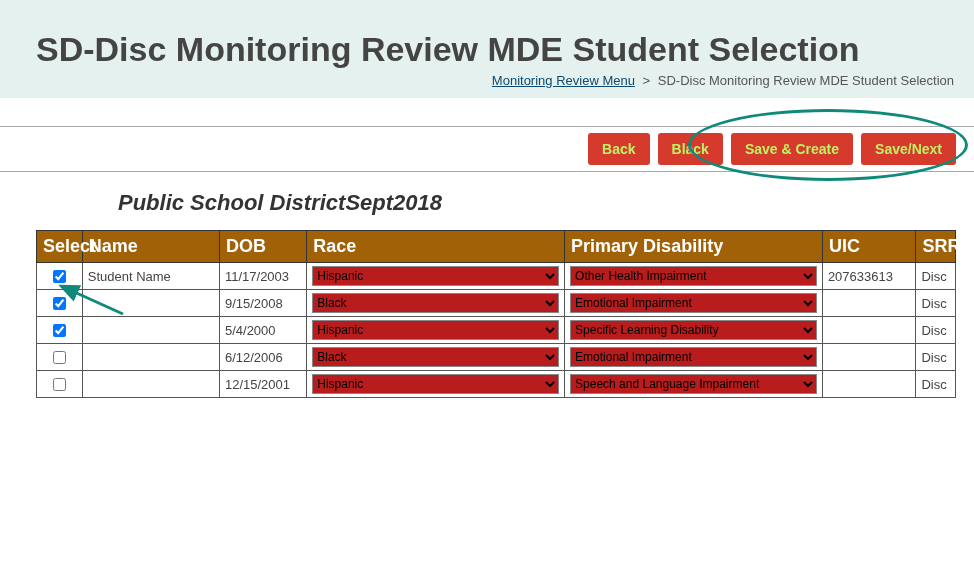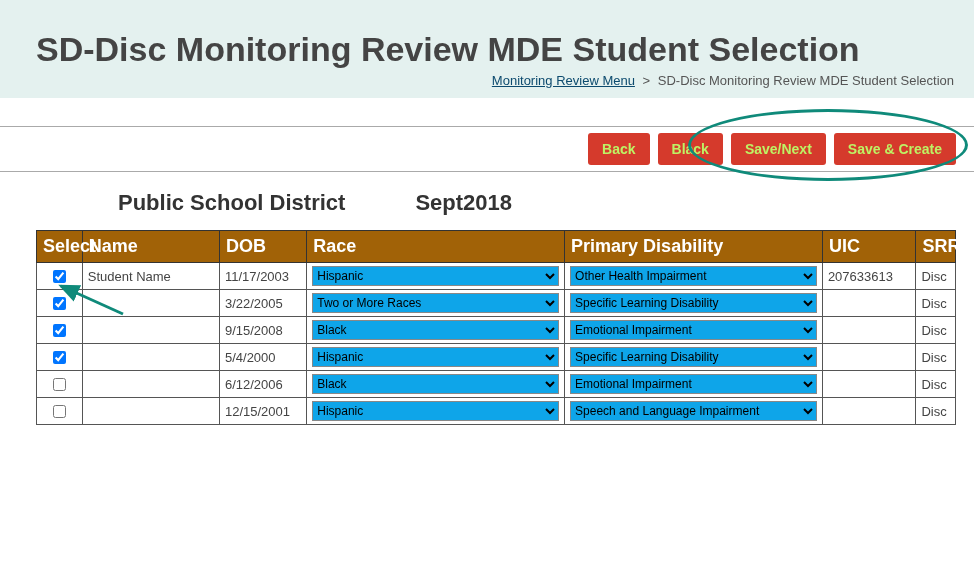--- a/index.html
+++ b/index.html
@@ -57,22 +57,22 @@
     right: 6px;
     top: -18px;
     width: 280px;
     height: 72px;
     border: 3px solid #0f8a7a;
     border-radius: 50%;
     pointer-events: none;
   }
   .subhead {
     display: flex;
-    gap: 70px;
     padding: 18px 16px 14px 118px;
+    font-style: italic;
   }
   .subhead .sh {
     font-size: 22px;
     font-weight: 700;
     color: #333;
   }
   .table-wrap {
     padding: 0 18px 20px 36px;
     position: relative;
   }
@@ -104,21 +104,21 @@
   col.c-race   { width: 248px; }
   col.c-dis    { width: 248px; }
   col.c-uic    { width: 90px; }
   col.c-srr    { width: 38px; }
   td.sel { text-align: center; }
   select {
     width: 100%;
     font-size: 12px;
     height: 20px;
     border: 1px solid #888;
-    background: #0ea5e9;
+    background: #b91c1c;
   }
   input[type=checkbox] {
     width: 13px; height: 13px;
     cursor: pointer;
   }
   .annot-arrow {
     position: absolute;
     left: 53px;
     top: 54px;
     pointer-events: none;
@@ -133,22 +133,22 @@
     <a href="#">Monitoring Review Menu</a>
     <span class="sep">&gt;</span>
     <span>SD-Disc Monitoring Review MDE Student Selection</span>
   </div>
 </div>
 
 <div class="toolbar-wrap">
   <div class="toolbar">
     <button class="btn">Back</button>
     <button class="btn">Black</button>
+    <button class="btn">Save &amp; Create</button>
     <button class="btn">Save/Next</button>
-    <button class="btn">Save &amp; Create</button>
   </div>
   <div class="annot-ellipse"></div>
 </div>
 
 <div class="subhead">
   <span class="sh">Public School District</span>
   <span class="sh">Sept2018</span>
 </div>
 
 <div class="table-wrap">
@@ -179,29 +179,20 @@
           <td>Student Name</td>
           <td>11/17/2003</td>
           <td><select><option>Hispanic</option></select></td>
           <td><select><option>Other Health Impairment</option></select></td>
           <td>207633613</td>
           <td>Disc</td>
         </tr>
         <tr>
           <td class="sel"><input type="checkbox" checked="" style=""></td>
           <td></td>
-          <td>3/22/2005</td>
-          <td><select><option>Two or More Races</option></select></td>
-          <td><select><option>Specific Learning Disability</option></select></td>
-          <td></td>
-          <td>Disc</td>
-        </tr>
-        <tr>
-          <td class="sel"><input type="checkbox" checked="" style=""></td>
-          <td></td>
           <td>9/15/2008</td>
           <td><select><option>Black</option></select></td>
           <td><select><option>Emotional Impairment</option></select></td>
           <td></td>
           <td>Disc</td>
         </tr>
         <tr>
           <td class="sel"><input type="checkbox" checked="" style=""></td>
           <td></td>
           <td>5/4/2000</td>

